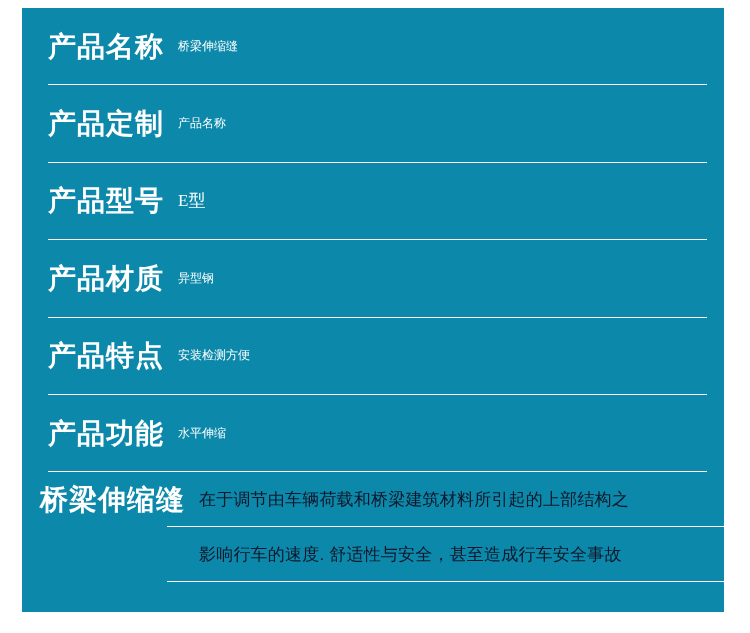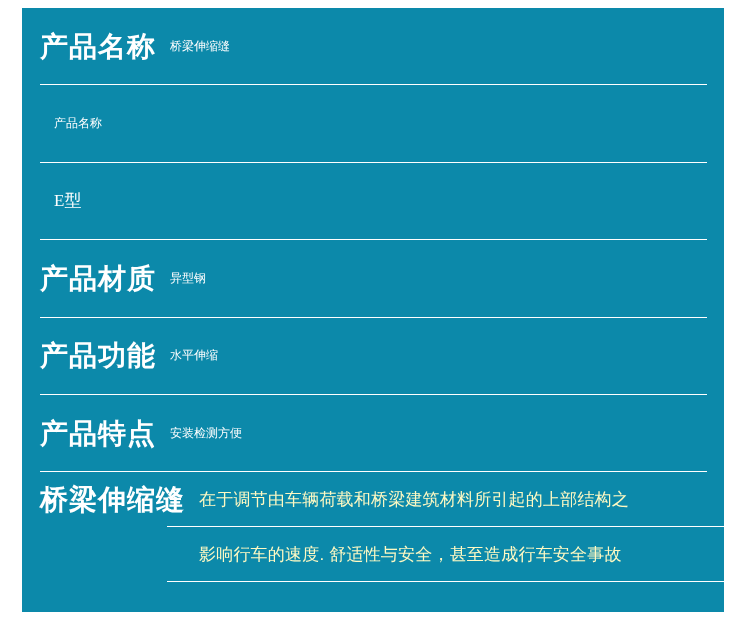--- a/index.html
+++ b/index.html
@@ -32,20 +32,21 @@
   }
 
   
   .spec-row {
     position: relative;
     height: 77.4px;
     display: flex;
     align-items: center;
     padding-left: 18px;
     box-sizing: border-box;
+    margin-left: 8px;
   }
   .spec-row::after {
     content: "";
     position: absolute;
     left: 18px;
     right: 17px;
     bottom: 0;
     height: 1px;
     background: #ffffff;
   }
@@ -89,21 +90,21 @@
   .multi-lines {
     margin-left: 14px;
     flex: 1;
     padding-right: 0px;
   }
   .multi-line {
     position: relative;
     height: 55px;
     display: flex;
     align-items: center;
-    color: #fef9c3;
+    color: #0f172a;
     font-size: 17px;
     line-height: 1;
     white-space: nowrap;
     letter-spacing: 0.2px;
   }
   .multi-line::after {
     content: "";
     position: absolute;
     left: -32px;
     right: -1px;
@@ -120,40 +121,42 @@
 
 <div id="spec-card" style="background: rgb(12, 137, 170);">
   <div class="spec-rows">
 
     <div class="spec-row">
       <span class="spec-label">产品名称</span>
       <span class="spec-value">桥梁伸缩缝</span>
     </div>
 
     <div class="spec-row">
+      <span class="spec-label">产品定制</span>
       <span class="spec-value">产品名称</span>
     </div>
 
     <div class="spec-row">
+      <span class="spec-label">产品型号</span>
       <span class="spec-value serif-model">E型</span>
     </div>
 
     <div class="spec-row">
       <span class="spec-label">产品材质</span>
       <span class="spec-value">异型钢</span>
     </div>
 
     <div class="spec-row">
-      <span class="spec-label">产品功能</span>
-      <span class="spec-value">水平伸缩</span>
+      <span class="spec-label">产品特点</span>
+      <span class="spec-value">安装检测方便</span>
     </div>
 
     <div class="spec-row">
-      <span class="spec-label">产品特点</span>
-      <span class="spec-value">安装检测方便</span>
+      <span class="spec-label">产品功能</span>
+      <span class="spec-value">水平伸缩</span>
     </div>
 
     <div class="spec-row-multi">
       <span class="spec-label">桥梁伸缩缝</span>
       <div class="multi-lines">
         <div class="multi-line first">在于调节由车辆荷载和桥梁建筑材料所引起的上部结构之</div>
         <div class="multi-line">影响行车的速度. 舒适性与安全，甚至造成行车安全事故</div>
       </div>
     </div>
 

